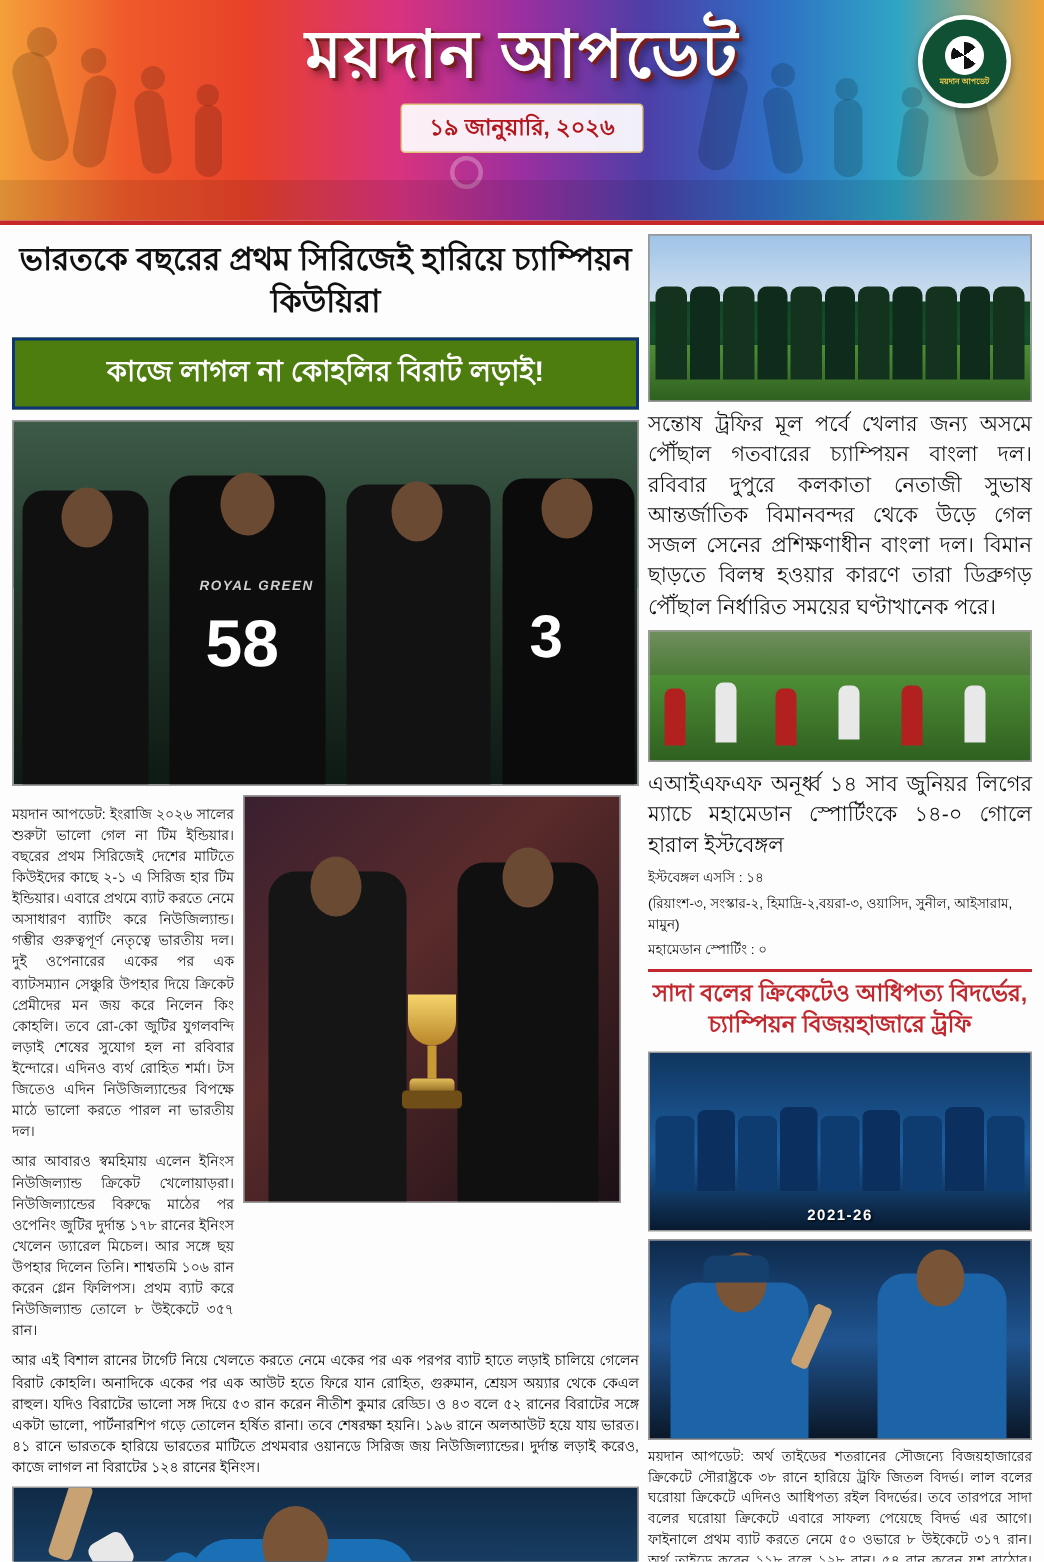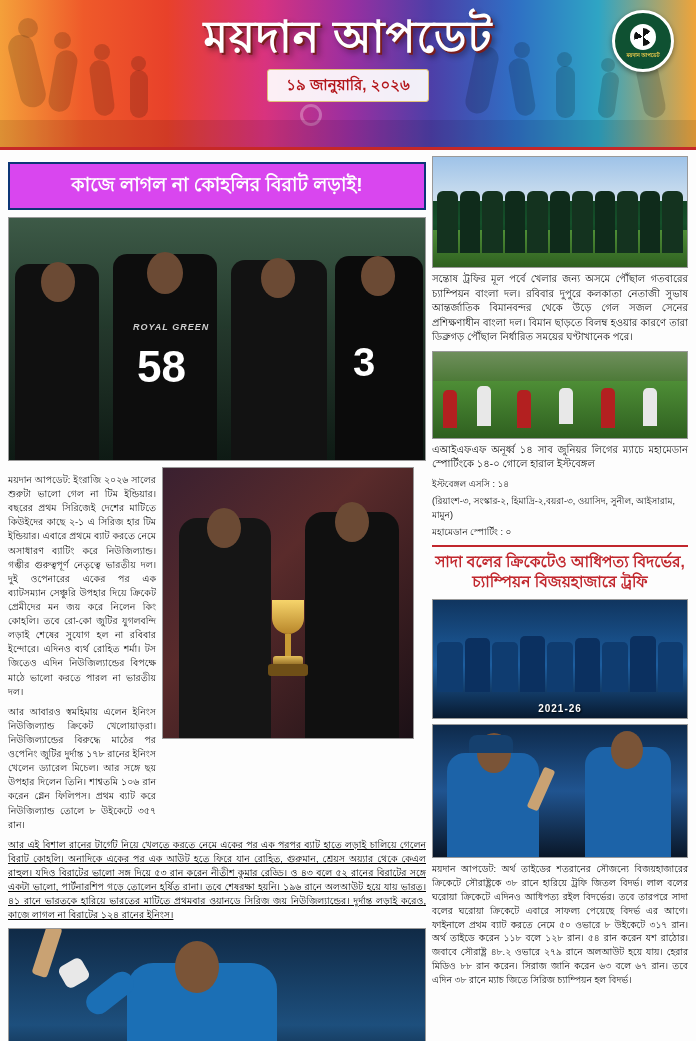--- a/index.html
+++ b/index.html
@@ -95,21 +95,21 @@
   .lead-headline {
     text-align: center;
     font-size: 21px;
     font-weight: bold;
     color: #111;
     line-height: 1.35;
     padding: 4px 2px 2px;
   }
   .lead-sub {
     margin: 6px 0 7px;
-    background: #d946ef;
+    background: #4d7c0f;
     color: #fff;
     font-size: 19px;
     font-weight: bold;
     text-align: center;
     padding: 6px 4px;
     border: 2px solid #0d3576;
   }
 
   
   .photo {
@@ -132,29 +132,29 @@
     line-height: 1.5;
     text-align: justify;
     color: #111;
     margin-top: 6px;
   }
   .two-col-wrap { display:flex; gap:6px; margin-top:6px; }
   .txt-col { width: 148px; }
   .mid-photo { width: 252px; height: 272px; border:1px solid #999;
      background: linear-gradient(180deg,#2b1d33 0%, #4a2a2f 50%, #1a1016 100%); position:relative; overflow:hidden;}
 
-  .wide-text { margin-top:6px; font-size: 9.4px; line-height:1.5; text-align: justify; text-decoration: underline; }
+  .wide-text { margin-top:6px; font-size: 9.4px; line-height:1.5; text-align: justify; }
 
   .kohli-photo { margin-top:6px; width:100%; height:162px; border:1px solid #999;
      background: linear-gradient(180deg,#0d1b2e 0%, #16324f 55%, #07101c 100%); position:relative; overflow:hidden;}
 
   
   .r-photo1 { width:100%; height:112px; border:1px solid #999;
     background: linear-gradient(180deg,#0c2e18 0%, #15502a 60%, #07200f 100%); position:relative; overflow:hidden;}
-  .r-cap { font-size: 10px; line-height:1.45; text-align: justify; margin:4px 0 6px; color:#111;}
+  .r-cap { font-size: 14px; line-height:1.45; text-align: justify; margin:4px 0 6px; color:#111;}
   .r-photo2 { width:100%; height:88px; border:1px solid #999;
     background: linear-gradient(180deg,#2f6b2a 0%, #47872f 60%, #1d3f16 100%); position:relative; overflow:hidden;}
   .r-score { font-size:9px; line-height:1.5; margin:4px 0 4px; color:#111;}
   .divider { height:2px; background:#c1272d; margin:5px 0; }
   .r-headline {
     color:#c1272d; font-size:15.5px; font-weight:bold; text-align:center; line-height:1.35; margin:4px 0 6px;
   }
   .r-photo3 { width:100%; height:120px; border:1px solid #999;
     background: linear-gradient(180deg,#12305c 0%, #1c4d8f 55%, #0a1c36 100%); position:relative; overflow:hidden;}
   .r-photo4 { width:100%; height:134px; border:1px solid #999; margin-top:5px;
@@ -221,20 +221,21 @@
     <div class="mh-logo">
       <div class="ball"></div>
       <div class="mh-logo-cap">ময়দান আপডেট</div>
     </div>
   </div>
 
   <div class="content">
 
     <div class="col-left">
 
+      <div class="lead-headline">ভারতকে বছরের প্রথম সিরিজেই হারিয়ে চ্যাম্পিয়ন কিউয়িরা</div>
       <div class="lead-sub">কাজে লাগল না কোহলির বিরাট লড়াই!</div>
 
       <div class="photo main-photo">
         <div style="position:absolute;left:0;top:0;right:0;height:46%;background:linear-gradient(180deg,#3d5a47,#22382b);"></div>
 
         <div class="pl" style="left:6px;width:84px;height:196px;background:#101010;"></div>
         <div class="plhead" style="left:32px;top:44px;width:34px;height:40px;"></div>
         <div class="pl" style="left:104px;width:104px;height:206px;background:#0d0d0d;"></div>
         <div class="plhead" style="left:138px;top:34px;width:36px;height:42px;"></div>
         <div class="jersey-num" style="left:128px;top:124px;font-size:44px;">58</div>

